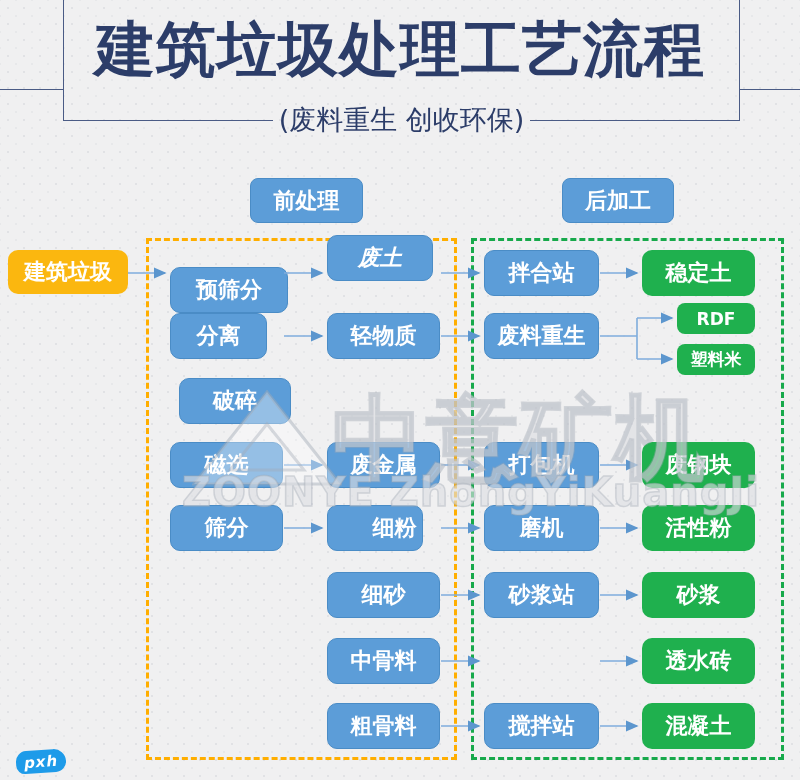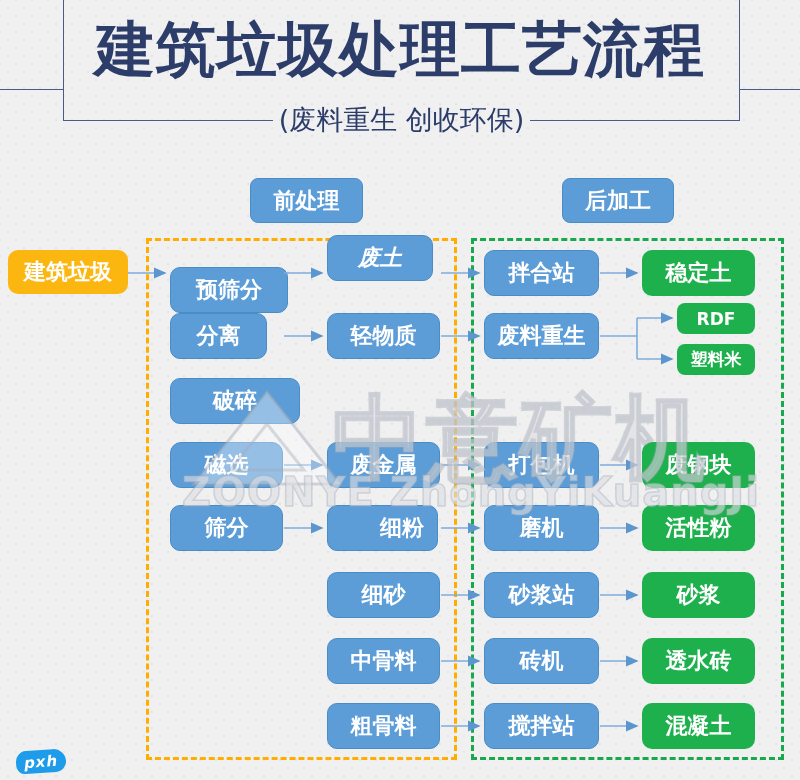--- a/index.html
+++ b/index.html
@@ -79,38 +79,37 @@
   <div class="box blue hdr" style="left:250px;top:178px;width:113px;">前处理</div>
   <div class="box blue hdr" style="left:562px;top:178px;width:112px;">后加工</div>
 
   <div class="dash orange" style="left:146px;top:238px;width:311px;height:522px;"></div>
   <div class="dash greenb" style="left:471px;top:238px;width:313px;height:522px;"></div>
 
   <div class="box yellow" style="left:8px;top:250px;width:120px;height:44px;">建筑垃圾</div>
 
   <div class="box blue" style="left:170px;top:267px;width:118px;">预筛分</div>
   <div class="box blue" style="left:170px;top:313px;width:97px;">分离</div>
-  <div class="box blue" style="left:170px;top:378px;width:130px;">破碎</div>
-  <div class="box blue" style="left:170px;top:442px;width:113px;border-radius:11px;">磁选</div>
+  <div class="box blue" style="left:179px;top:378px;width:112px;">破碎</div>
+  <div class="box blue" style="left:170px;top:442px;width:113px;">磁选</div>
   <div class="box blue" style="left:170px;top:505px;width:113px;">筛分</div>
 
   <div class="box blue" style="left:327px;top:235px;width:106px;font-style:italic;">废土</div>
   <div class="box blue" style="left:327px;top:313px;width:113px;">轻物质</div>
   <div class="box blue" style="left:327px;top:442px;width:113px;">废金属</div>
-  <div class="box blue" style="left:327px;top:505px;width:111px;padding-left:39px;">细粉</div>
+  <div class="box blue" style="left:327px;top:505px;width:96px;padding-left:39px;">细粉</div>
   <div class="box blue" style="left:327px;top:572px;width:113px;">细砂</div>
   <div class="box blue" style="left:327px;top:638px;width:113px;">中骨料</div>
   <div class="box blue" style="left:327px;top:703px;width:113px;">粗骨料</div>
 
   <div class="box blue" style="left:484px;top:250px;width:115px;">拌合站</div>
   <div class="box blue" style="left:484px;top:313px;width:115px;">废料重生</div>
   <div class="box blue" style="left:484px;top:442px;width:115px;">打包机</div>
   <div class="box blue" style="left:484px;top:505px;width:115px;">磨机</div>
   <div class="box blue" style="left:484px;top:572px;width:115px;">砂浆站</div>
-  <div class="box blue" style="left:484px;top:638px;width:115px;">砖机</div>
   <div class="box blue" style="left:484px;top:703px;width:115px;">搅拌站</div>
 
   <div class="box green" style="left:642px;top:250px;width:113px;">稳定土</div>
   <div class="box green small" style="left:677px;top:303px;width:78px;">RDF</div>
   <div class="box green small" style="left:677px;top:344px;width:78px;">塑料米</div>
   <div class="box green" style="left:642px;top:442px;width:113px;">废钢块</div>
   <div class="box green" style="left:642px;top:572px;width:113px;">砂浆</div>
   <div class="box green" style="left:642px;top:505px;width:113px;">活性粉</div>
   <div class="box green" style="left:642px;top:638px;width:113px;">透水砖</div>
   <div class="box green" style="left:642px;top:703px;width:113px;">混凝土</div>

